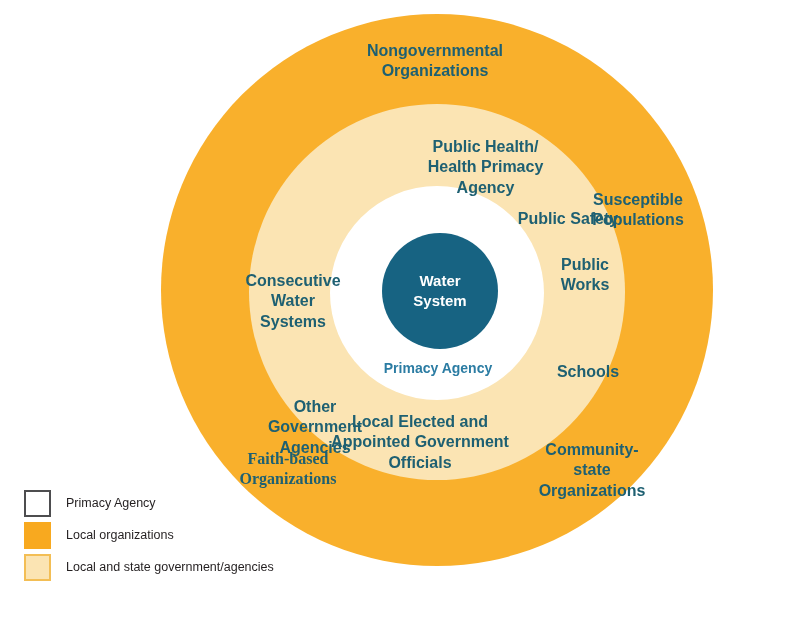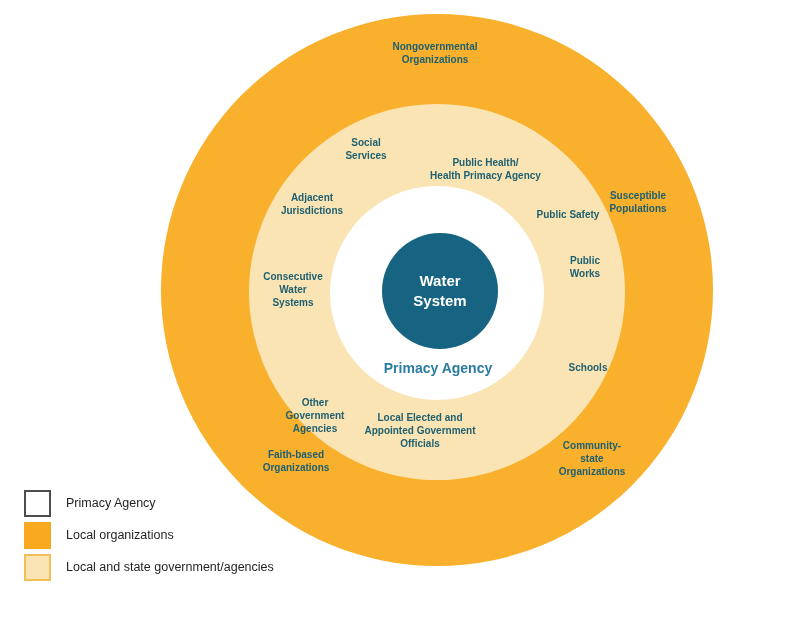--- a/index.html
+++ b/index.html
@@ -43,21 +43,21 @@
   .center-circle .center-text {
     color: #ffffff;
     font-size: 15px;
     font-weight: bold;
     line-height: 1.35;
     white-space: pre-line;
   }
   .lbl {
     position: absolute;
     color: #1E6072;
-    font-size: 10px;
+    font-size: 16px;
     font-weight: 600;
     line-height: 1.28;
     text-align: center;
     white-space: pre-line;
   }
   .lbl-primacy {
     color: #2B7CA3;
     font-size: 14px;
   }
   .legend {
@@ -96,32 +96,28 @@
   <div class="circle ring-inner"></div>
   <div class="circle center-circle">
     <div class="center-text">Water
 System</div>
   </div>
 
   <div class="lbl" style="left:335px; top:41px;  width:200px;">Nongovernmental
 Organizations</div>
   <div class="lbl" style="left:580px; top:190px; width:116px;">Susceptible
 Populations</div>
-  <div class="lbl" style="left:234px; top:449px; width:124px;">Faith-based
+  <div class="lbl" style="left:226px; top:449px; width:124px;font-family:Liberation Serif, serif;">Faith-based
 Organizations</div>
   <div class="lbl" style="left:535px; top:440px; width:114px;">Community-
 state
 Organizations</div>
 
-  <div class="lbl" style="left:321px; top:137px; width:90px;">Social
-Services</div>
-  <div class="lbl" style="left:398px; top:137px; width:175px;margin-top:20px;">Public Health/
+  <div class="lbl" style="left:398px; top:137px; width:175px;">Public Health/
 Health Primacy Agency</div>
-  <div class="lbl" style="left:262px; top:192px; width:100px;">Adjacent
-Jurisdictions</div>
   <div class="lbl" style="left:508px; top:209px; width:120px;">Public Safety</div>
   <div class="lbl" style="left:243px; top:271px; width:100px;">Consecutive
 Water
 Systems</div>
   <div class="lbl" style="left:550px; top:255px; width:70px;">Public
 Works</div>
   <div class="lbl" style="left:553px; top:322px; width:70px;margin-top:40px;">Schools</div>
   <div class="lbl" style="left:258px; top:349px; width:114px;margin-top:48px;">Other
 Government
 Agencies</div>

